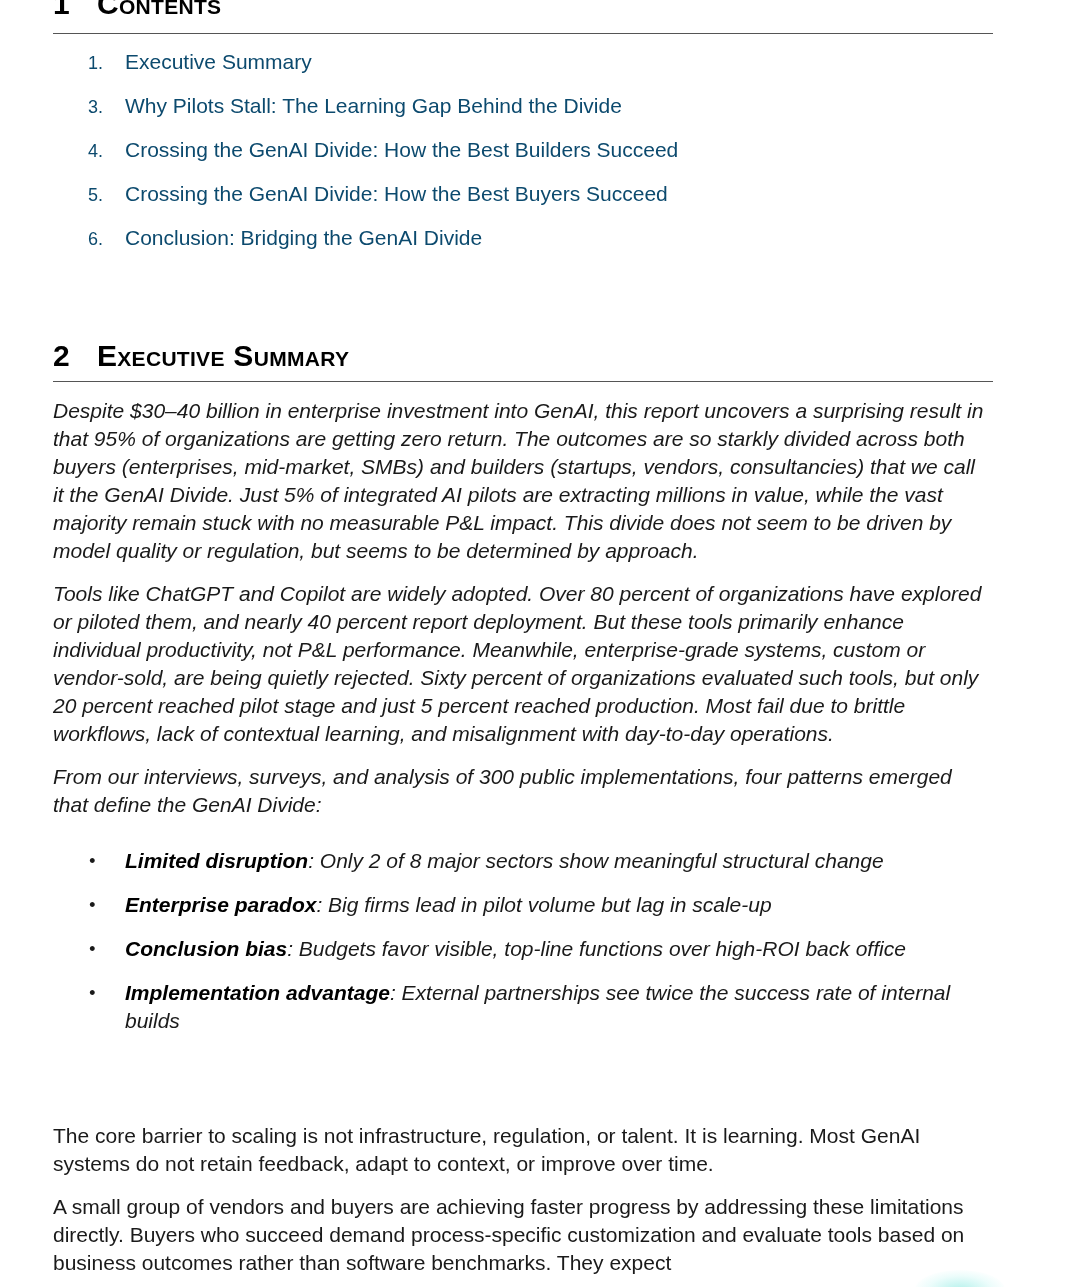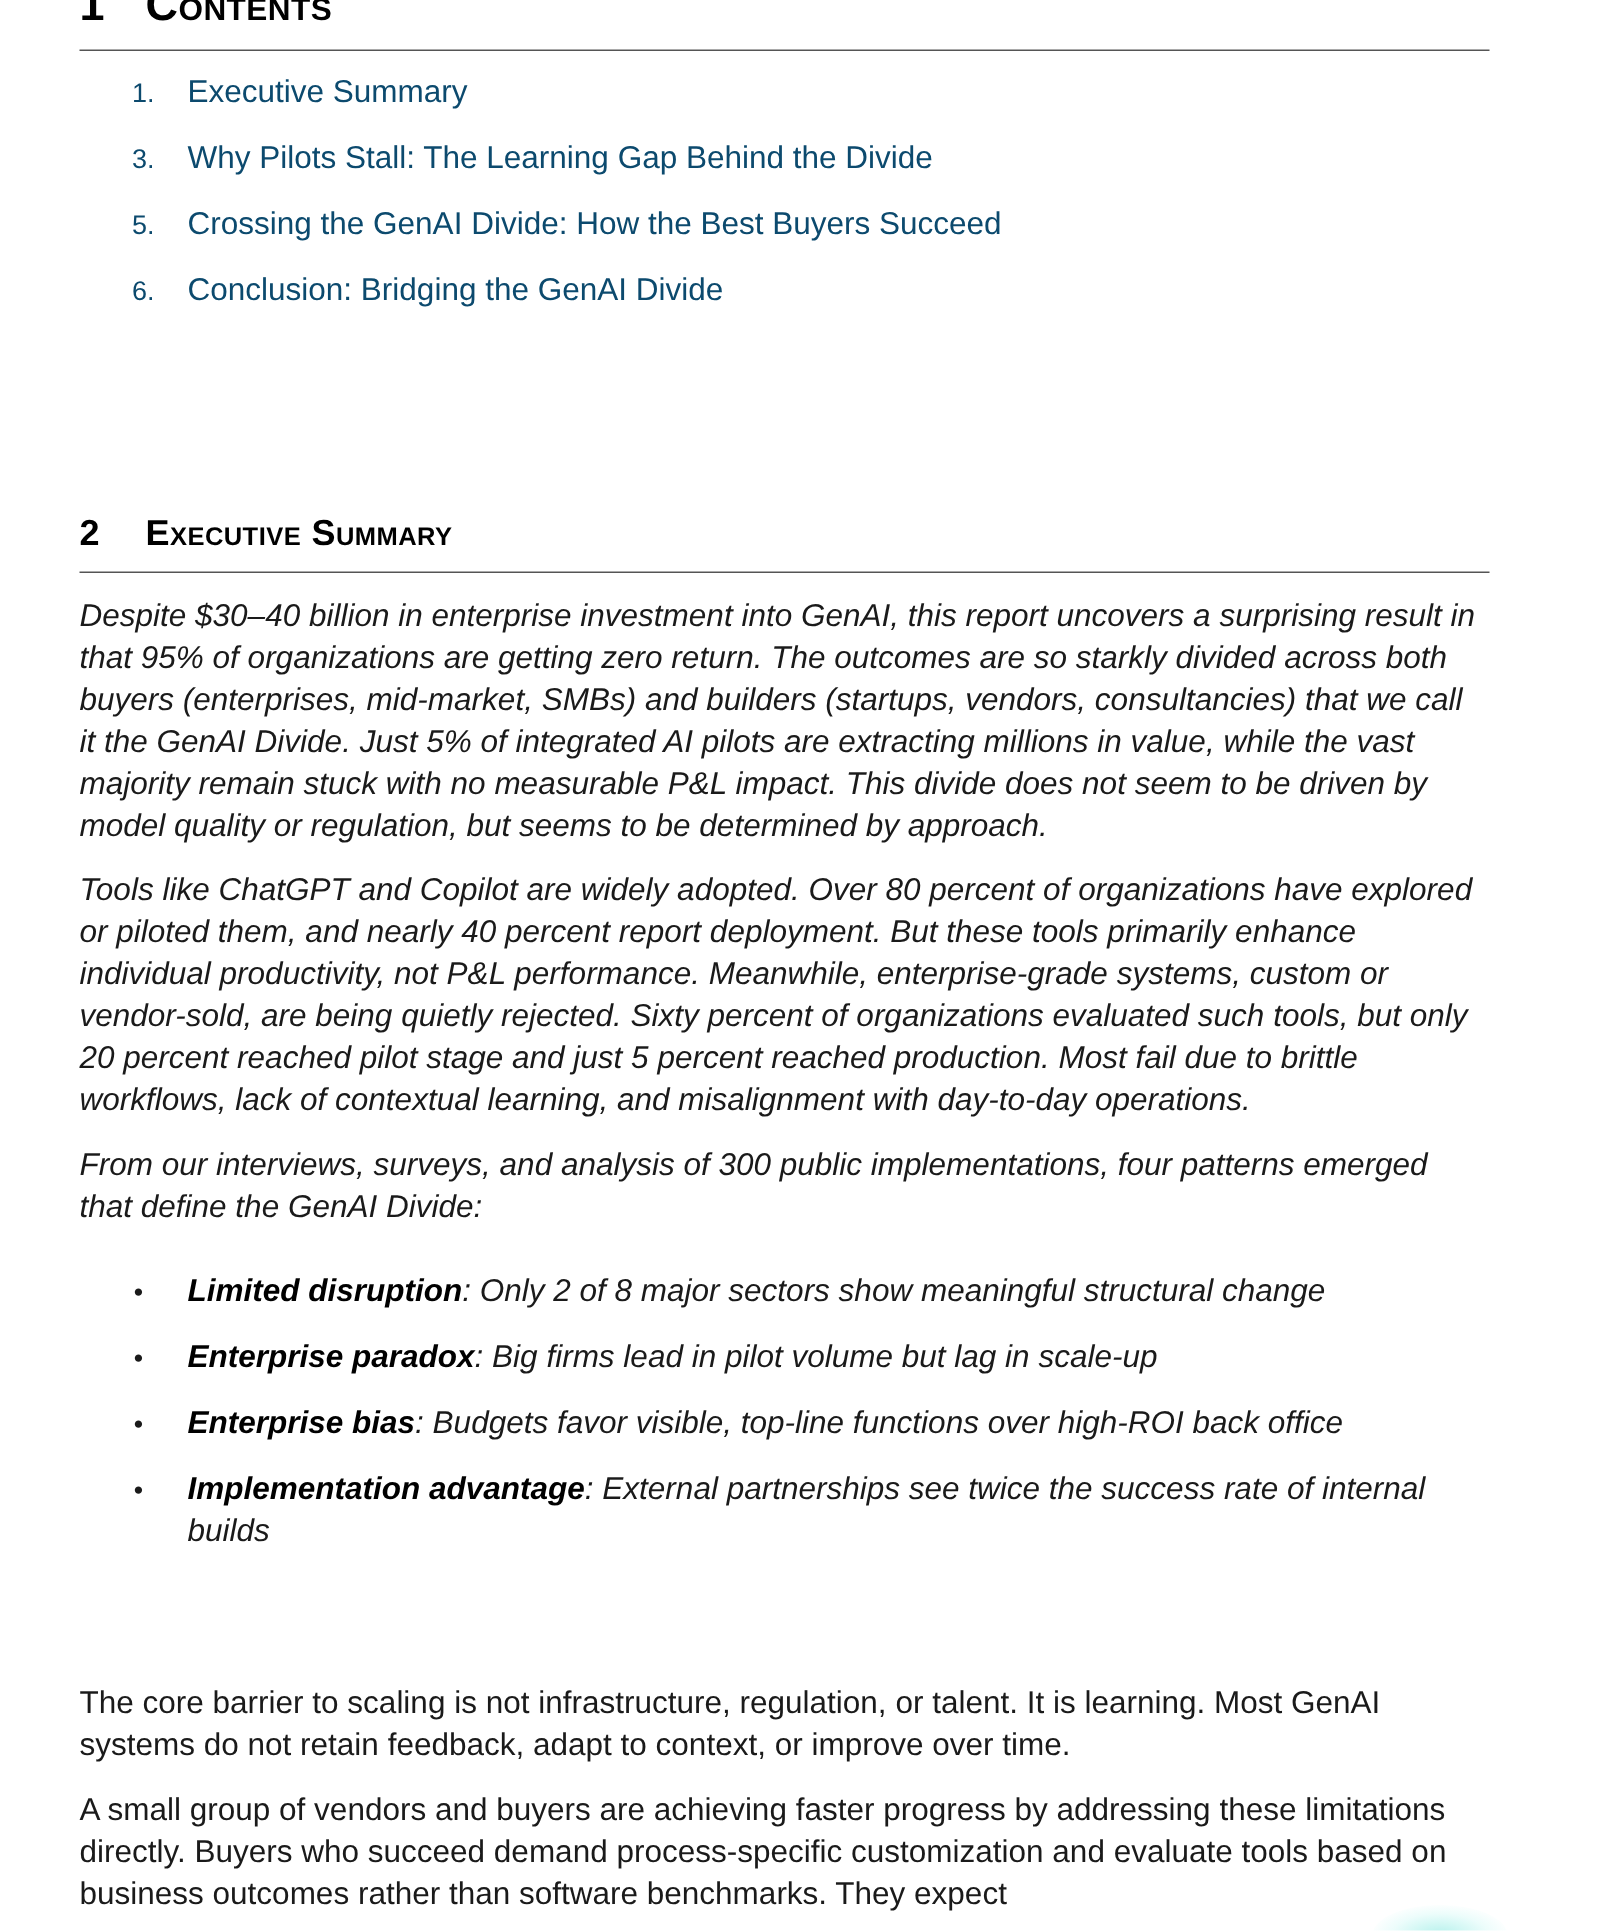--- a/index.html
+++ b/index.html
@@ -9,21 +9,21 @@
     }
     .page { position:absolute; left:0; top:0; width:1072px; height:1287px; }
     .h1 {
       position:absolute; left:53px; width:940px;
       font-family:"Liberation Sans", sans-serif; font-weight:bold; color:#000;
       border-bottom:1px solid #555;
     }
     .h1 .num { display:inline-block; width:44px; }
     .h1 .t { font-variant:small-caps; letter-spacing:0.3px; }
     .h1-contents { top:-16px; height:49px; font-size:30px; line-height:40px; }
-    .h1-exec { top:331px; height:50px; font-size:24px; line-height:50px; }
+    .h1-exec { top:331px; height:50px; font-size:30px; line-height:50px; }
 
     .toc { position:absolute; left:88px; top:48px; margin:0; padding:0; list-style:none; }
     .toc li { height:44px; font-size:21px; line-height:28px; color:#0c4a6e; }
     .toc .n { display:inline-block; width:37px; font-size:18px; }
 
     .body { position:absolute; left:53px; width:935px; font-size:21px; line-height:28px; color:#1a1a1a; }
     .p { margin:0 0 15px 0; }
     .bullets { margin:0; padding:0; list-style:none; }
     .bullets li { position:relative; padding-left:72px; font-size:21px; line-height:28px; margin-bottom:16px; }
     .bullets li .dot { position:absolute; left:36px; top:0; font-size:18px; }
@@ -40,37 +40,38 @@
 
 <div class="page">
 
   <div class="h1 h1-contents">
     <span class="num">1</span><span class="t">Contents</span>
   </div>
 
   <ol class="toc">
     <li><span class="n">1.</span><span>Executive Summary</span></li>
     <li><span class="n">3.</span><span>Why Pilots Stall: The Learning Gap Behind the Divide</span></li>
+    <li><span class="n">4.</span><span>Crossing the GenAI Divide: How the Best Builders Succeed</span></li>
     <li><span class="n">5.</span><span>Crossing the GenAI Divide: How the Best Buyers Succeed</span></li>
     <li><span class="n">6.</span><span>Conclusion: Bridging the GenAI Divide</span></li>
   </ol>
 
   <div class="h1 h1-exec">
     <span class="num">2</span><span class="t">Executive Summary</span>
   </div>
 
   <div class="body" style="top:397px;font-style:italic;">
     <p class="p">Despite $30–40 billion in enterprise investment into GenAI, this report uncovers a surprising result in that 95% of organizations are getting zero return. The outcomes are so starkly divided across both buyers (enterprises, mid-market, SMBs) and builders (startups, vendors, consultancies) that we call it the GenAI Divide. Just 5% of integrated AI pilots are extracting millions in value, while the vast majority remain stuck with no measurable P&amp;L impact. This divide does not seem to be driven by model quality or regulation, but seems to be determined by approach.</p>
     <p class="p">Tools like ChatGPT and Copilot are widely adopted. Over 80 percent of organizations have explored or piloted them, and nearly 40 percent report deployment. But these tools primarily enhance individual productivity, not P&amp;L performance. Meanwhile, enterprise-grade systems, custom or vendor-sold, are being quietly rejected. Sixty percent of organizations evaluated such tools, but only 20 percent reached pilot stage and just 5 percent reached production. Most fail due to brittle workflows, lack of contextual learning, and misalignment with day-to-day operations.</p>
     <p class="p" style="margin-bottom:28px;">From our interviews, surveys, and analysis of 300 public implementations, four patterns emerged that define the GenAI Divide:</p>
 
     <ul class="bullets">
       <li><span class="dot">•</span><b>Limited disruption</b><span>: Only 2 of 8 major sectors show meaningful structural change</span></li>
       <li><span class="dot">•</span><b>Enterprise paradox</b><span>: Big firms lead in pilot volume but lag in scale-up</span></li>
-      <li><span class="dot">•</span><b>Enterprise bias</b><span>: Budgets favor visible, top-line functions over high-ROI back office</span></li>
+      <li><span class="dot">•</span><b>Conclusion bias</b><span>: Budgets favor visible, top-line functions over high-ROI back office</span></li>
       <li><span class="dot">•</span><b>Implementation advantage</b><span>: External partnerships see twice the success rate of internal builds</span></li>
     </ul>
   </div>
 
   <div class="body" style="top:1122px;">
     <p class="p">The core barrier to scaling is not infrastructure, regulation, or talent. It is learning. Most GenAI systems do not retain feedback, adapt to context, or improve over time.</p>
     <p class="p">A small group of vendors and buyers are achieving faster progress by addressing these limitations directly. Buyers who succeed demand process-specific customization and evaluate tools based on business outcomes rather than software benchmarks. They expect</p>
   </div>
 
   <div class="glow"></div>

